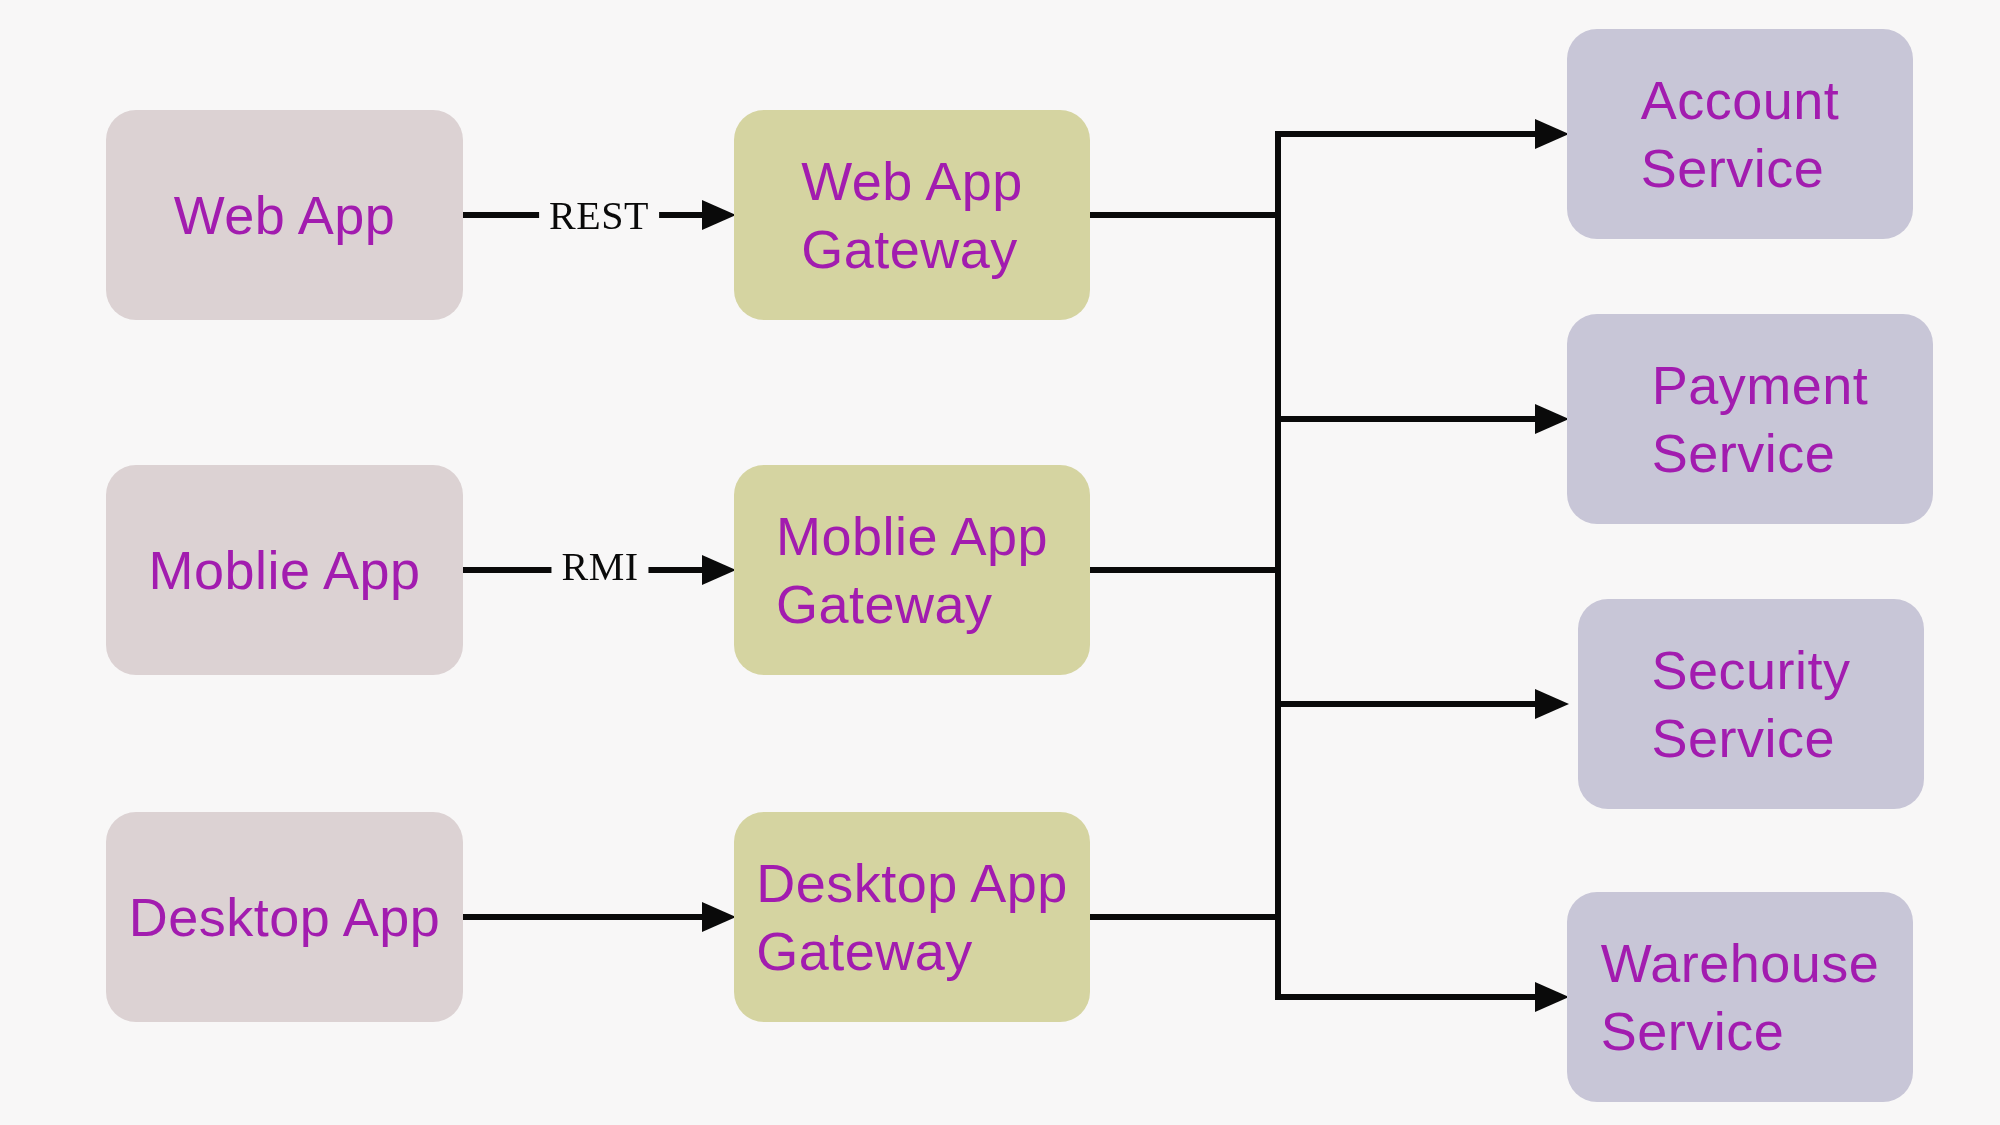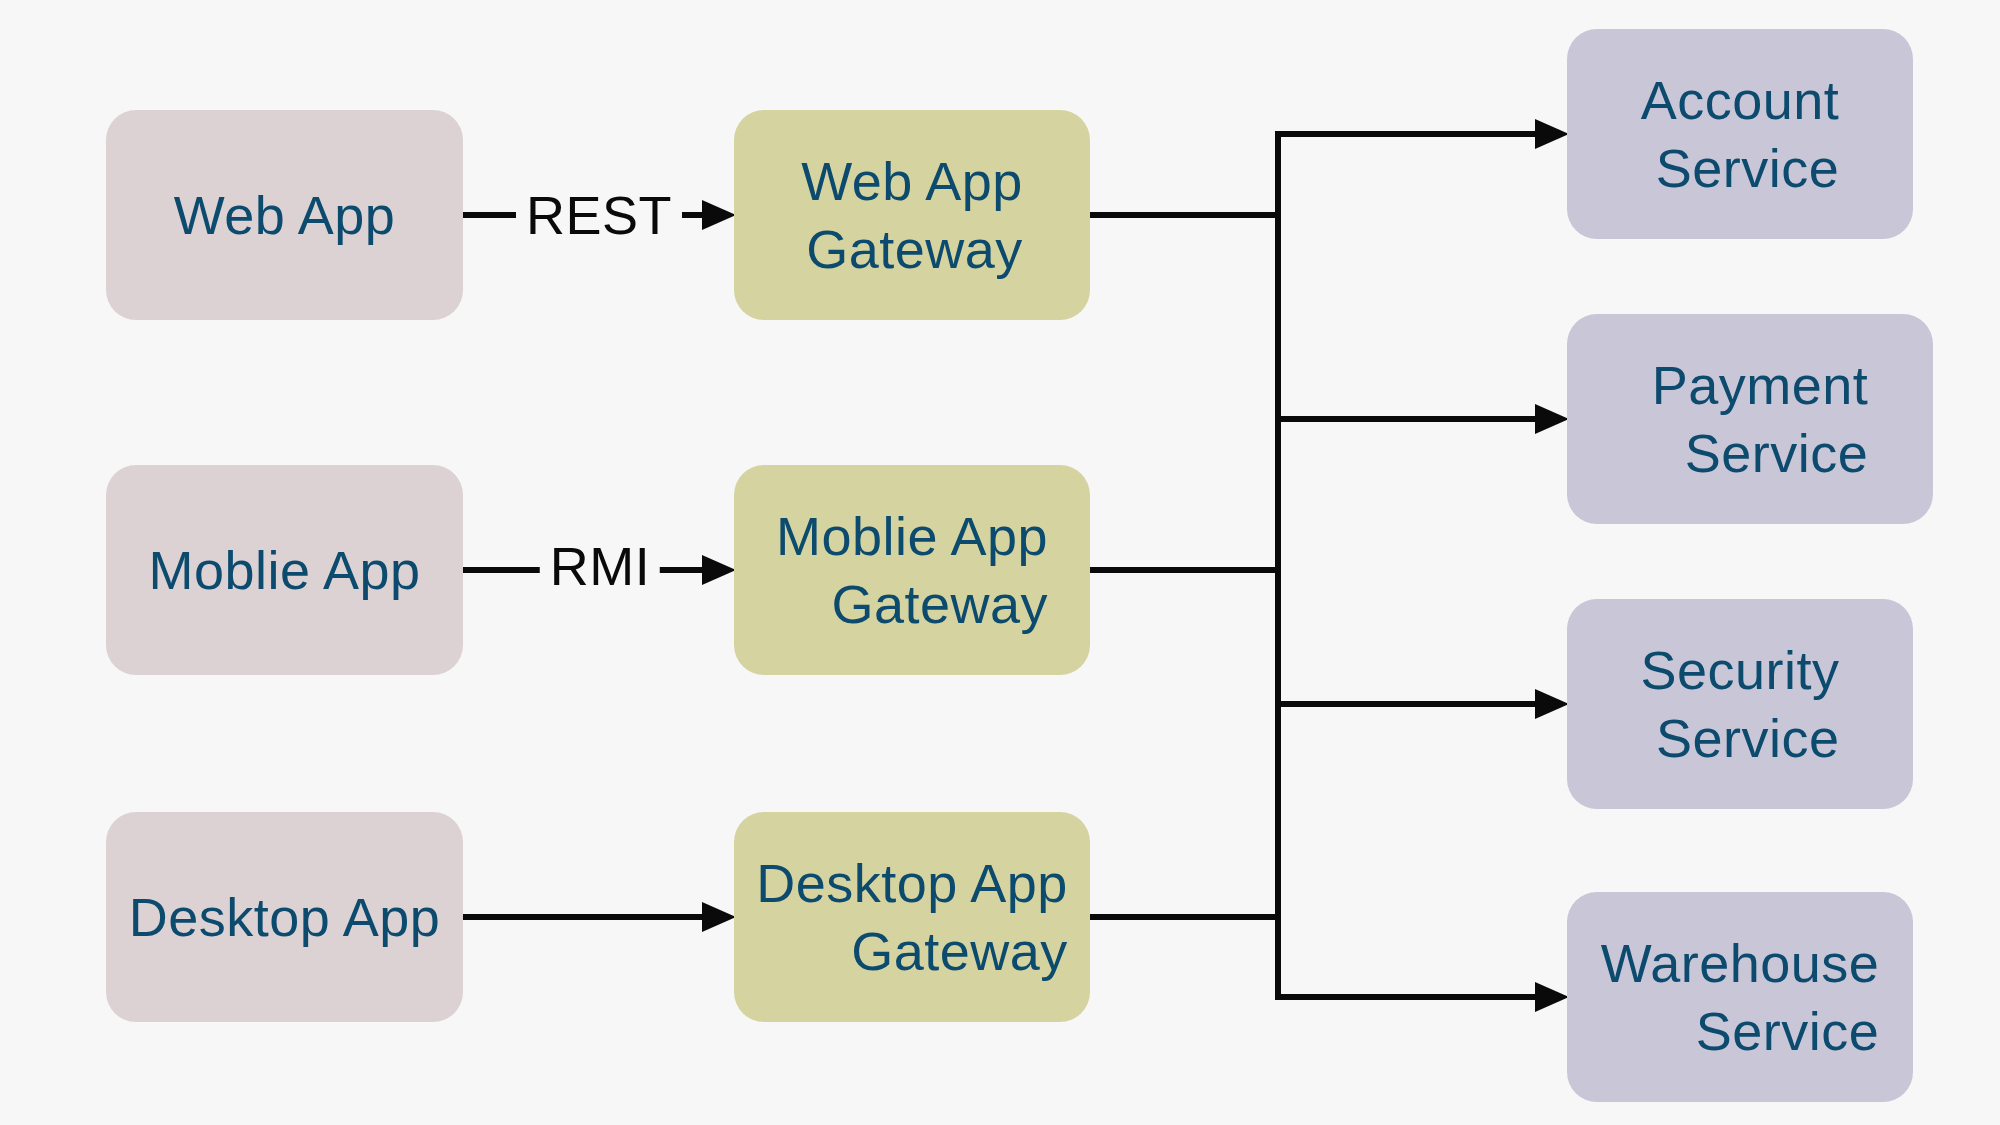--- a/index.html
+++ b/index.html
@@ -12,56 +12,57 @@
     height: 1125px;
     background: #f8f7f7;
     font-family: "Liberation Sans", "DejaVu Sans", sans-serif;
     overflow: hidden;
   }
   .node {
     position: absolute;
     display: flex;
     align-items: center;
     justify-content: center;
-    text-align: right;
+    text-align: left;
     border-radius: 30px;
-    color: #0c4a6e;
+    color: #a21caf;
     font-size: 54px;
     line-height: 1.26;
     letter-spacing: 0.5px;
   }
   .node span { display: block; }
   .client  { left: 106px; width: 357px; height: 210px; background: #dcd2d3; }
   .gateway { left: 734px; width: 356px; height: 210px; background: #d5d4a1; }
   .service { left: 1567px; width: 346px; height: 210px; background: #c8c6d7; }
 
   .client.row-1,  .gateway.row-1 { top: 110px; }
   .client.row-2,  .gateway.row-2 { top: 465px; }
   .client.row-3,  .gateway.row-3 { top: 812px; }
 
   .service.pos-1 { top: 29px; }
   .service.pos-2 { top: 314px; padding-left: 20px; }
-  .service.pos-3 { top: 599px; }
+  .service.pos-3 { top: 599px; margin-left: 11px; }
   .service.pos-4 { top: 892px; }
 
   .wires {
     position: absolute;
     left: 0; top: 0;
     width: 2000px;
     height: 1125px;
   }
   .protocol-label {
     position: absolute;
     transform: translate(-50%, -50%);
     background: #f8f7f7;
     padding: 0 10px;
     color: #0a0a0a;
-    font-size: 54px;
+    font-size: 40px;
     letter-spacing: 0.5px;
     white-space: nowrap;
+    font-family: Liberation Serif, serif;
   }
   .protocol-label.p-1 { left: 599px; top: 215px; }
   .protocol-label.p-2 { left: 600px; top: 566px; }
   .protocol-label.p-3 { left: 600px; top: 917px; }
 </style>
 </head>
 <body>
 
 <div class="canvas">
 

